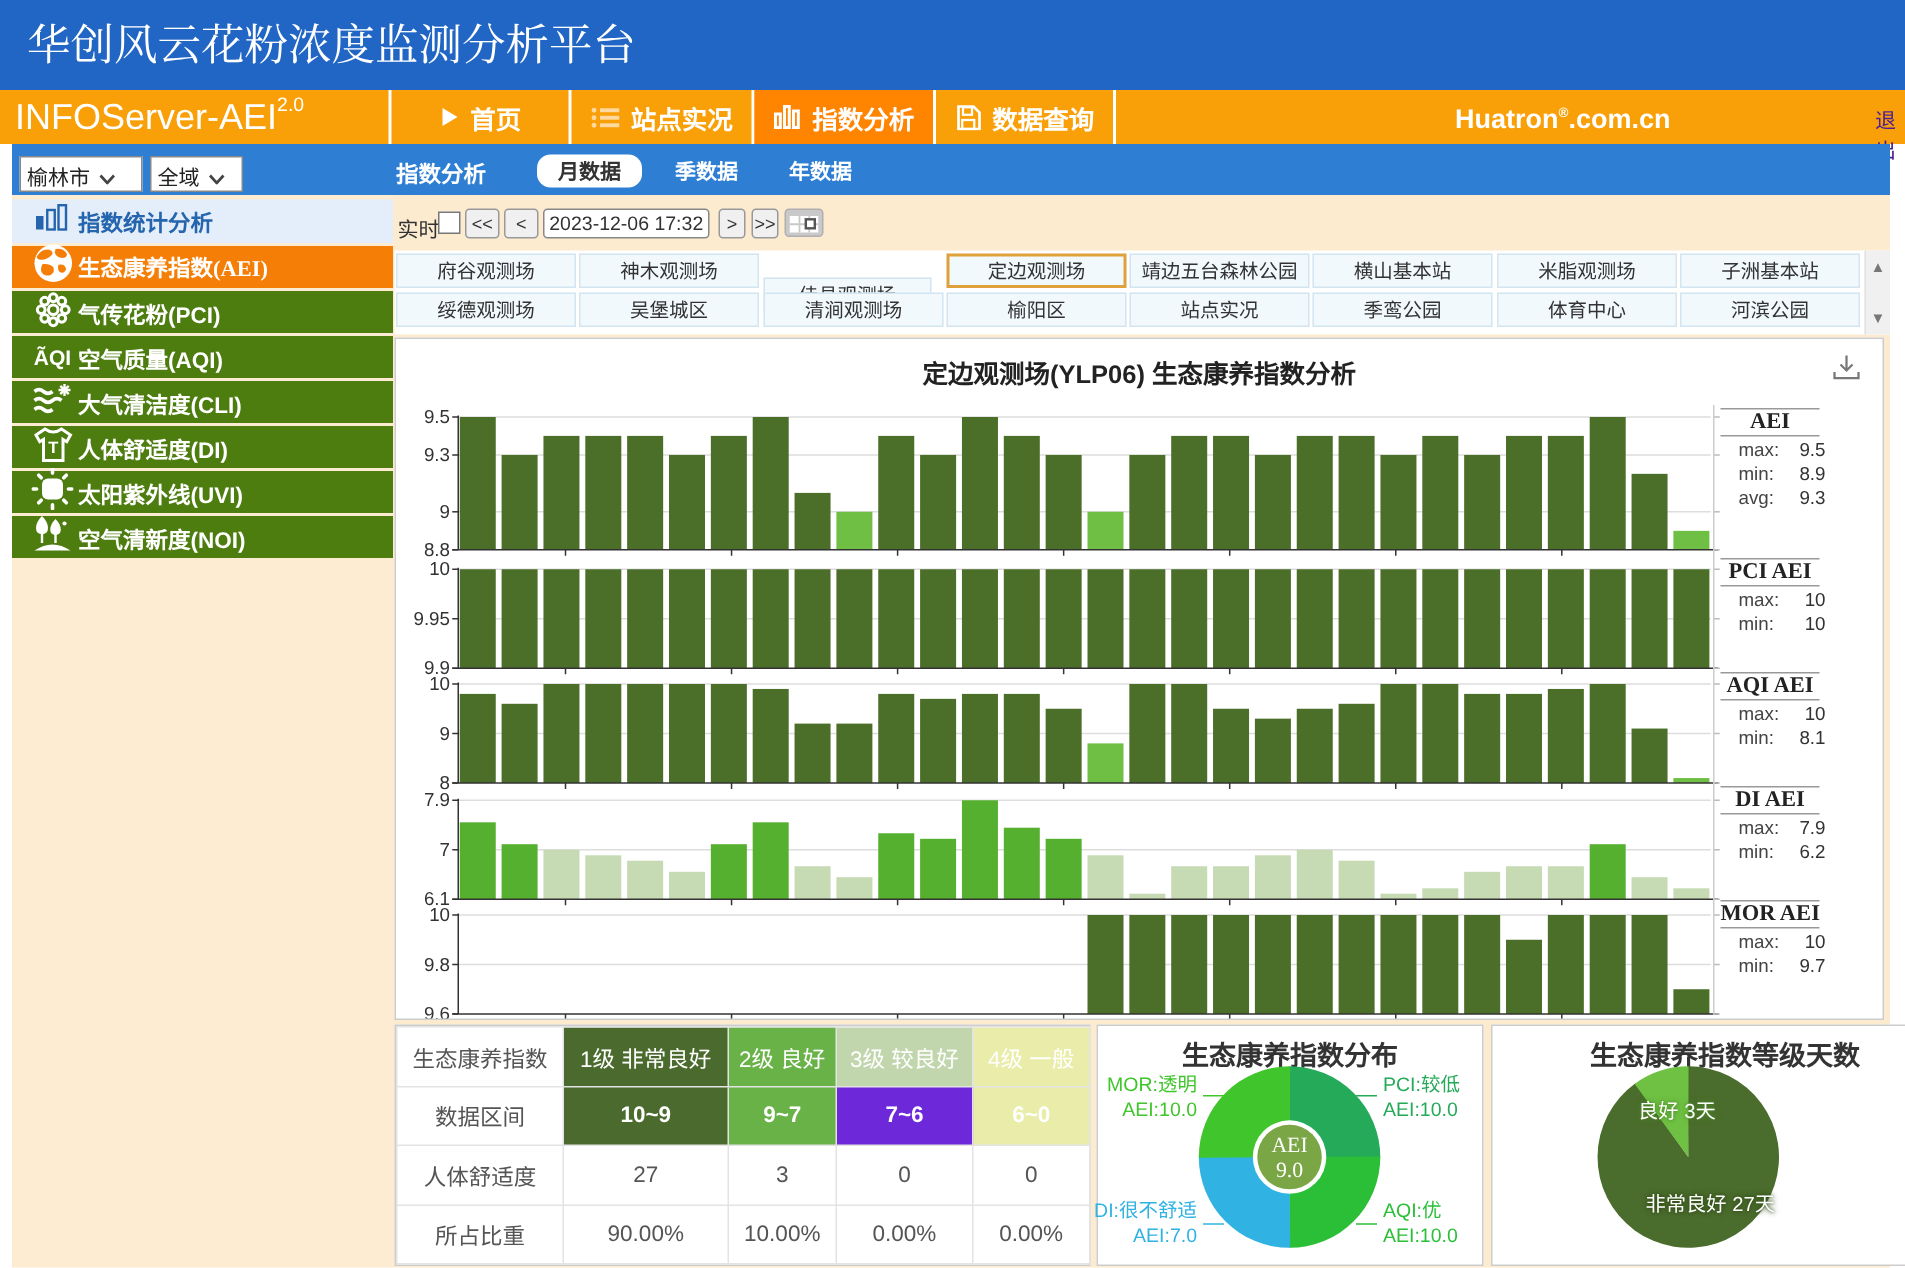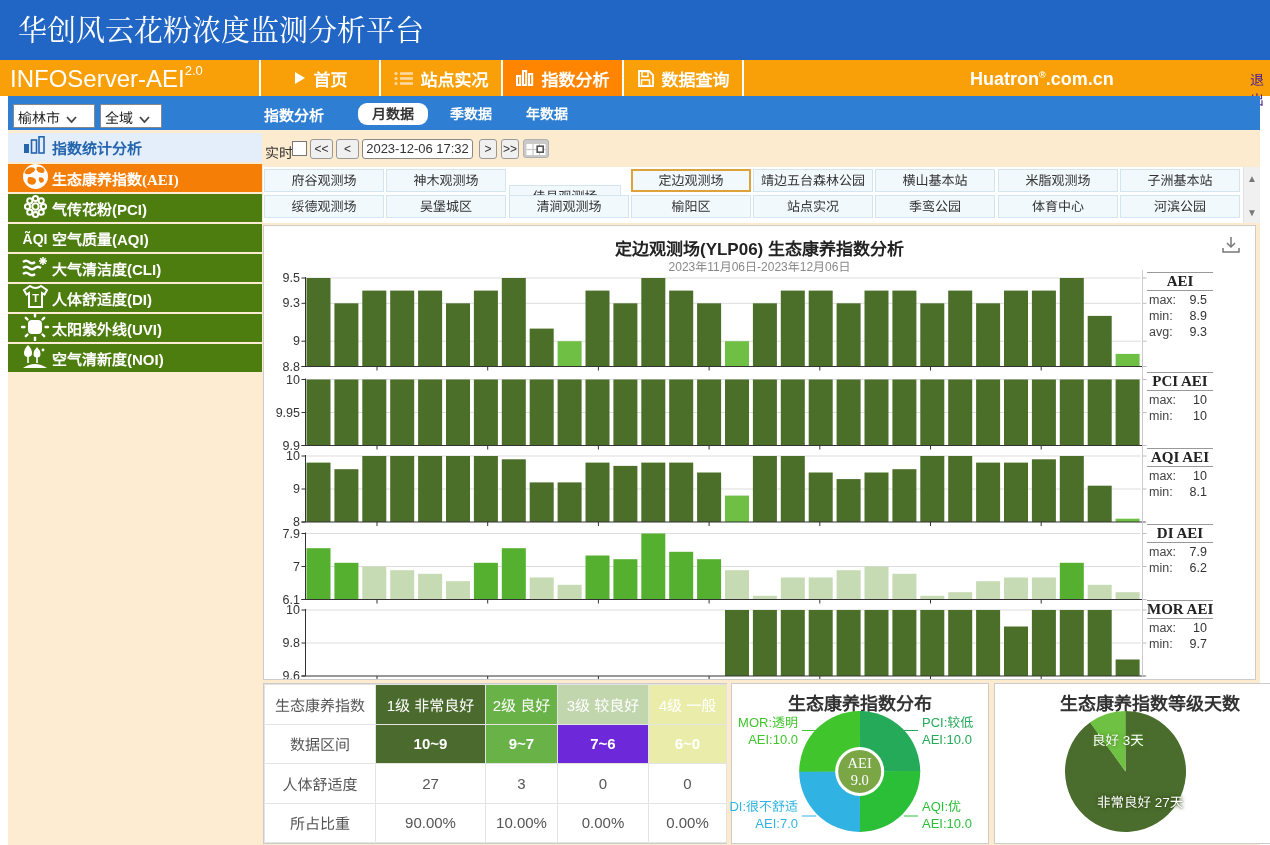--- a/index.html
+++ b/index.html
@@ -48,21 +48,21 @@
 .sbar .a { position:absolute; left:3px; color:#777; font-size:10px; }
 
 .cpanel { position:absolute; left:1px; top:95px; width:993px; height:455px; background:#fff;
   border:1px solid #ccc; }
 .ctitle { position:absolute; left:0; top:9px; width:991px; text-align:center; font-size:17px;
   font-weight:bold; color:#222; }
 .csub { position:absolute; left:0; top:31px; width:991px; text-align:center; font-size:12px; color:#888; }
 .statbox { position:absolute; left:883px; width:66px; }
 .stitle { border-top:1px solid #999; border-bottom:1px solid #999; text-align:center;
   font-family:"Liberation Serif","Noto Serif CJK SC",serif; font-weight:bold; font-size:15px; color:#222; white-space:nowrap; }
-.srow { display:flex; justify-content:space-between; font-size:12.5px; color:#444; margin-top:2px; width:58px; margin-left:2px;text-align:center; }
+.srow { display:flex; justify-content:space-between; font-size:12.5px; color:#444; margin-top:2px; width:58px; margin-left:12px;text-align:center; }
 .srow b { font-weight:normal; color:#333; }
 .bpanel { position:absolute; background:#fff; border:1px solid #ccc; top:553px; height:161px; }
 .ptitle { text-align:center; font-weight:bold; font-size:18px; color:#333; margin-top:5px; }
 .pielay { position:absolute; left:0; top:0; }
 table.lv { border-collapse:collapse; width:463px; font-size:15px; }
 table.lv td { border:1px solid #e3e3e3; text-align:center; height:39.5px; color:#555; }
 .plab { position:absolute; font-size:13px; line-height:16.5px; white-space:nowrap; }
 </style></head>
 <body>
 <div class="hdr">
@@ -228,21 +228,20 @@
 <span class="stbtn" style="left:612px;top:28px;width:120px">季鸾公园</span>
 <span class="stbtn" style="left:735px;top:28px;width:120px">体育中心</span>
 <span class="stbtn" style="left:857px;top:28px;width:120px">河滨公园</span>
     <div class="sbar">
         <span class="a" style="top:6px">▲</span>
         <span class="a" style="top:40px">▼</span>
       </div>
   </div>
   <div class="cpanel">
     <div class="ctitle">定边观测场(YLP06) 生态康养指数分析</div>
-    <div class="csub">2023年11月06日-2023年12月06日</div>
     <svg style="position:absolute;left:0;top:0" width="991" height="453" viewBox="264 226 991 453">
 <line x1="305.5" y1="278.0" x2="1140.5" y2="278.0" stroke="#ddd" stroke-width="1"></line>
 <line x1="305.5" y1="303.3" x2="1140.5" y2="303.3" stroke="#ddd" stroke-width="1"></line>
 <line x1="305.5" y1="341.2" x2="1140.5" y2="341.2" stroke="#ddd" stroke-width="1"></line>
 <rect x="306.5" y="278.0" width="24.0" height="88.5" fill="#4b6e28"></rect>
 <rect x="334.4" y="303.3" width="24.0" height="63.2" fill="#4b6e28"></rect>
 <rect x="362.3" y="290.6" width="24.0" height="75.9" fill="#4b6e28"></rect>
 <rect x="390.2" y="290.6" width="24.0" height="75.9" fill="#4b6e28"></rect>
 <rect x="418.1" y="290.6" width="24.0" height="75.9" fill="#4b6e28"></rect>
 <rect x="446.0" y="303.3" width="24.0" height="63.2" fill="#4b6e28"></rect>

